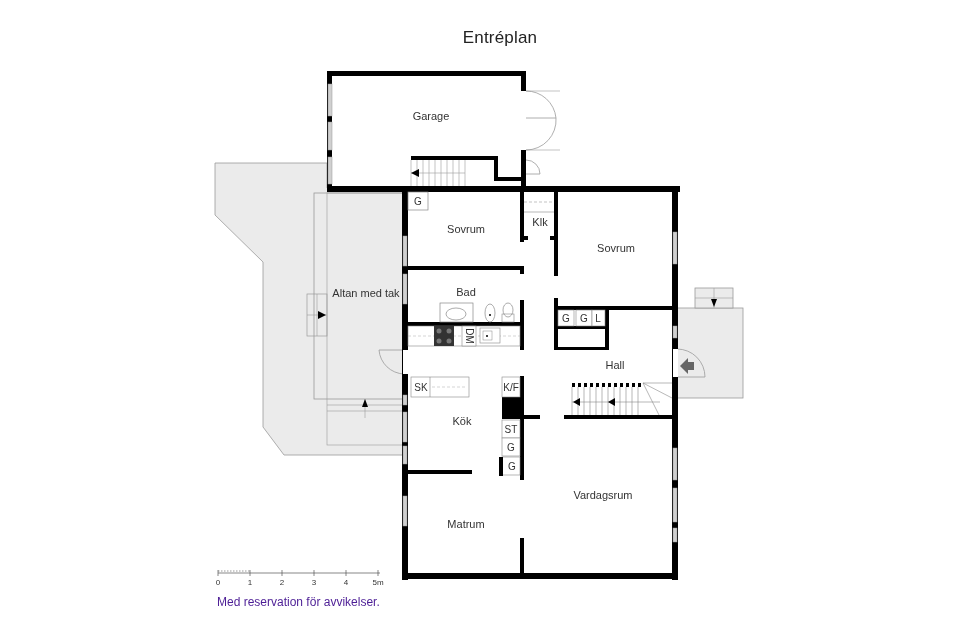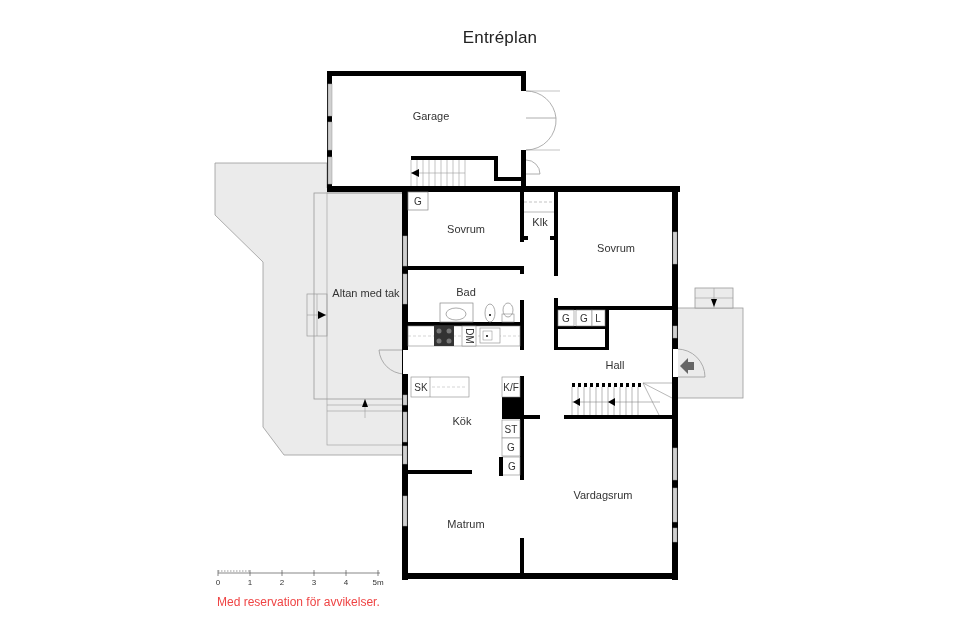--- a/index.html
+++ b/index.html
@@ -2,21 +2,21 @@
 <html><head>
   <meta charset="utf-8">
   <style>
     html, body { margin: 0; padding: 0; background: #ffffff; }
     body { width: 960px; height: 639px; position: relative; overflow: hidden; font-family: "Liberation Sans", "DejaVu Sans", sans-serif; }
     .title { position: absolute; left: 0; width: 1000px; top: 28px; text-align: center; font-size: 17px; color: #222; letter-spacing: 0.2px; }
     svg.plan { position: absolute; left: 0; top: 0; }
     .room-label { font-family: "Liberation Sans", "DejaVu Sans", sans-serif; font-size: 11px; fill: #333; }
     .fix-label { font-family: "Liberation Sans", "DejaVu Sans", sans-serif; font-size: 10px; fill: #333; }
     .scale-text { font-family: "Liberation Sans", "DejaVu Sans", sans-serif; font-size: 8px; fill: #333; }
-    .disclaimer { position: absolute; left: 217px; top: 595px; font-size: 12px; color: #ef4444; }
+    .disclaimer { position: absolute; left: 217px; top: 595px; font-size: 12px; color: #4c1d95; }
   </style>
 </head>
 <body>
 
 <div class="title" style="left:0;width:1000px;">Entréplan</div>
 
 <svg class="plan" width="960" height="639" viewBox="0 0 960 639">
 
   <g>
     <polygon points="215,163 327,163 327,188 404,188 404,455 284,455 263,427 263,262 215,215" fill="#ebebeb" stroke="#9a9a9a" stroke-width="0.8"></polygon>

